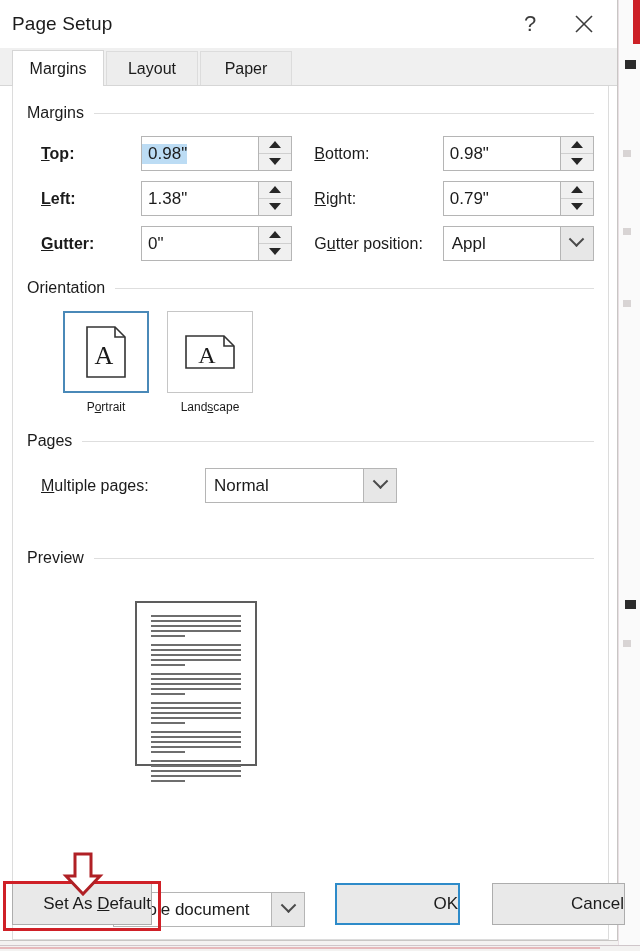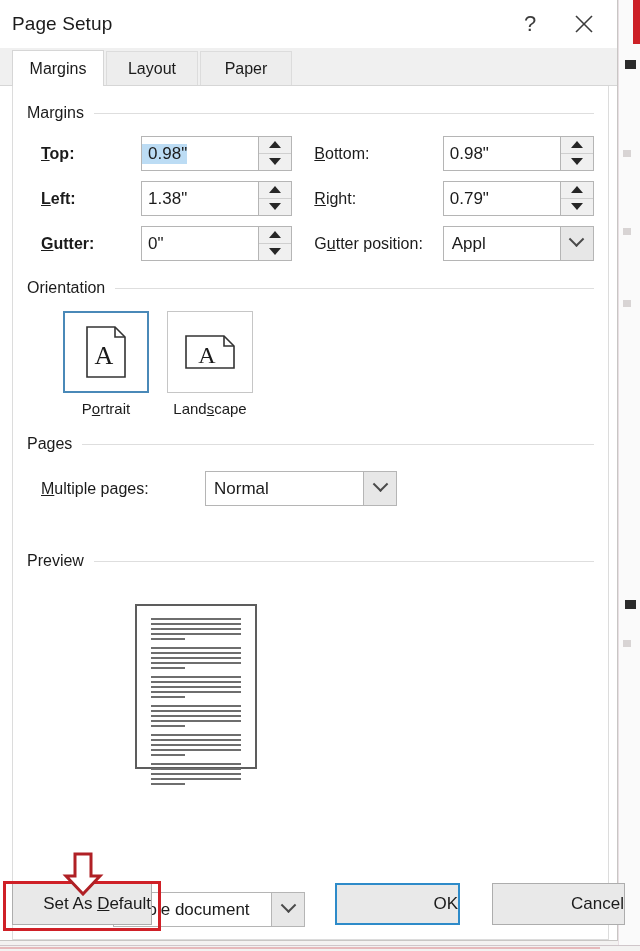--- a/index.html
+++ b/index.html
@@ -286,21 +286,21 @@
     background: #ffffff;
     display: flex;
     align-items: center;
     justify-content: center;
   }
   .orient-tile.selected {
     border: 2px solid #4a89b8;
     padding: 1px;
   }
   .orient-cap {
-    font-size: 15px;
+    font-size: 12px;
     color: #1b1b1b;
     margin-top: 7px;
   }
   .orient-cap u { text-decoration: underline; }
 
   
   .pages-row { margin-top: 14px; }
 
   
   .preview-wrap {

